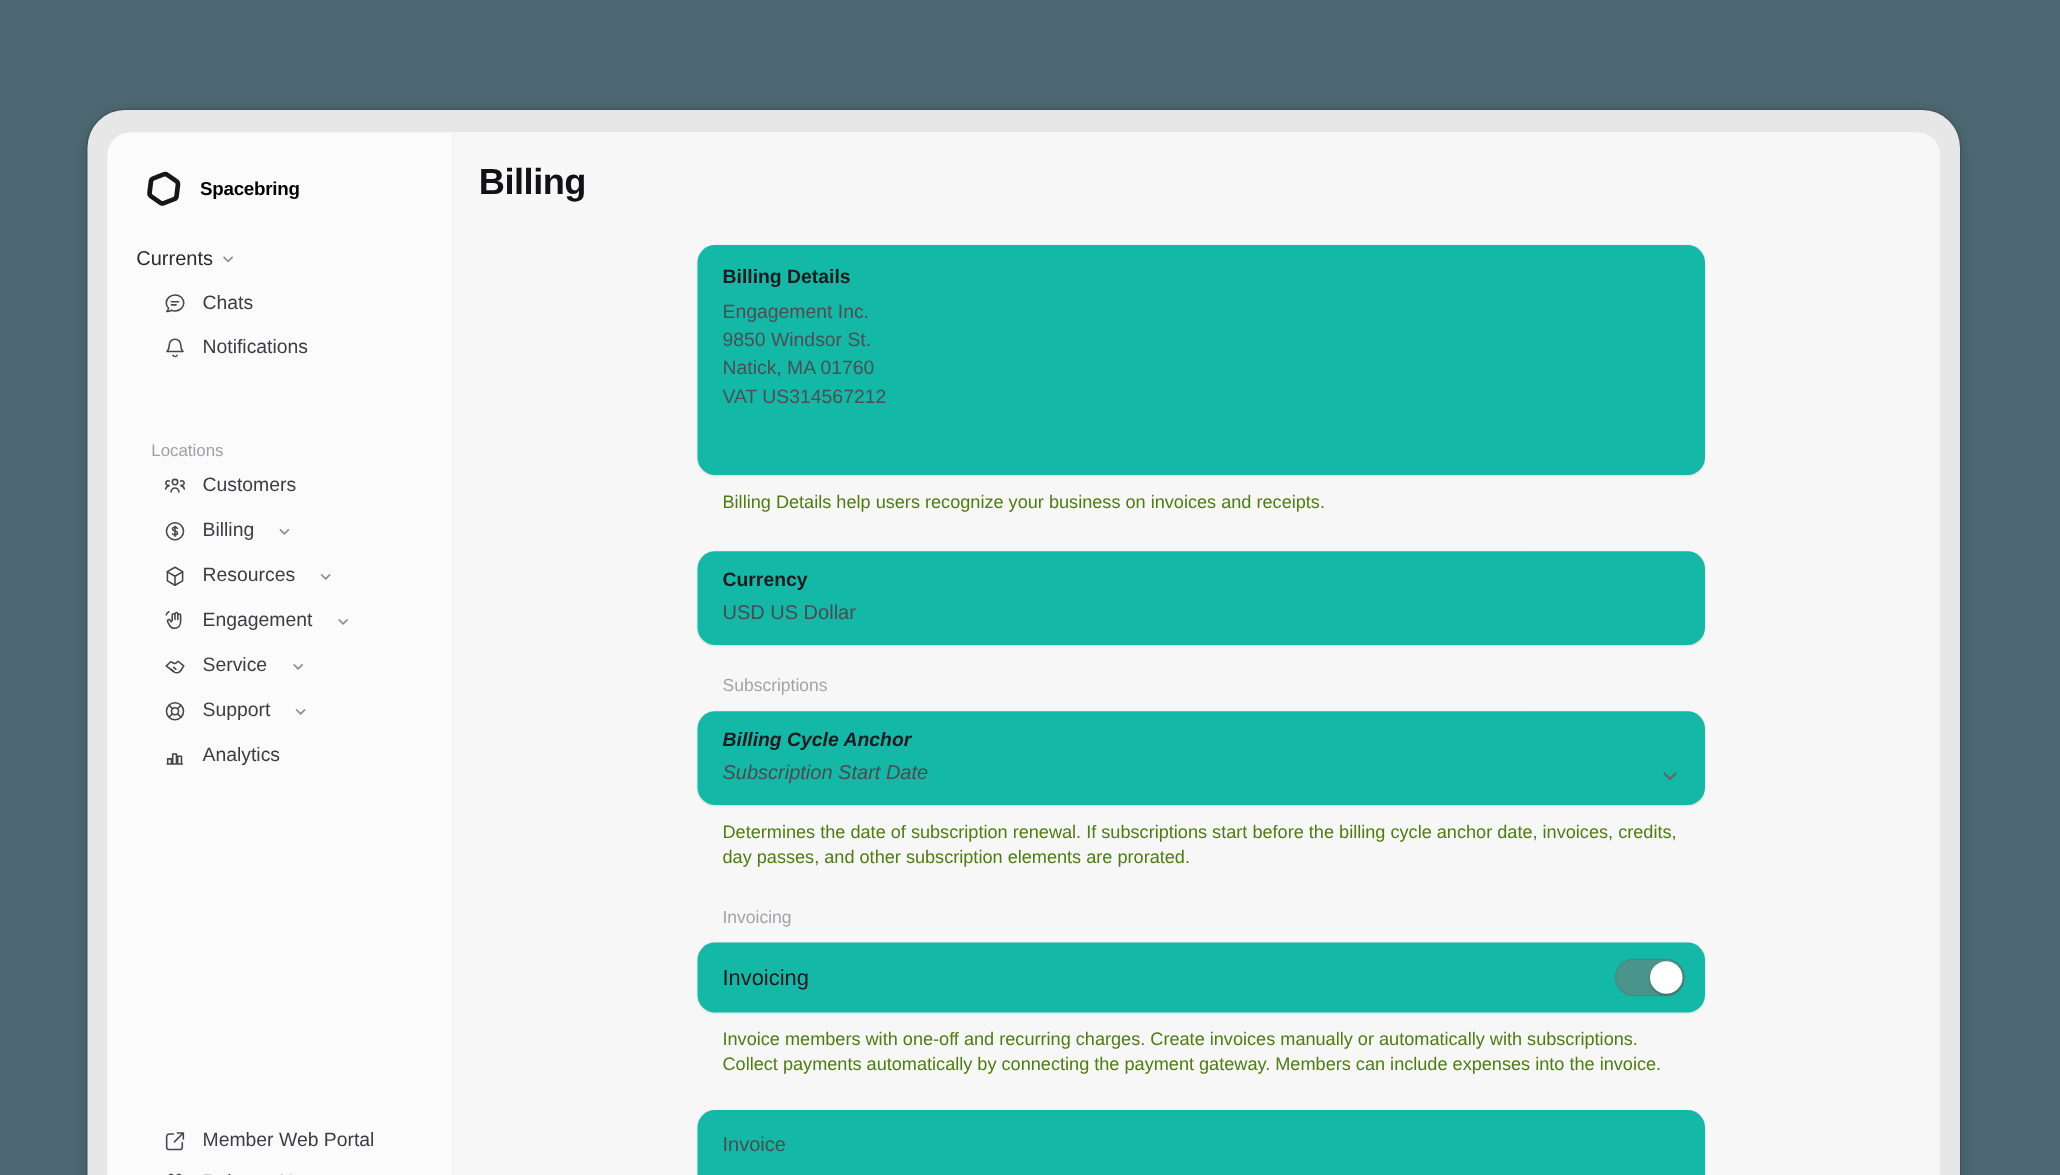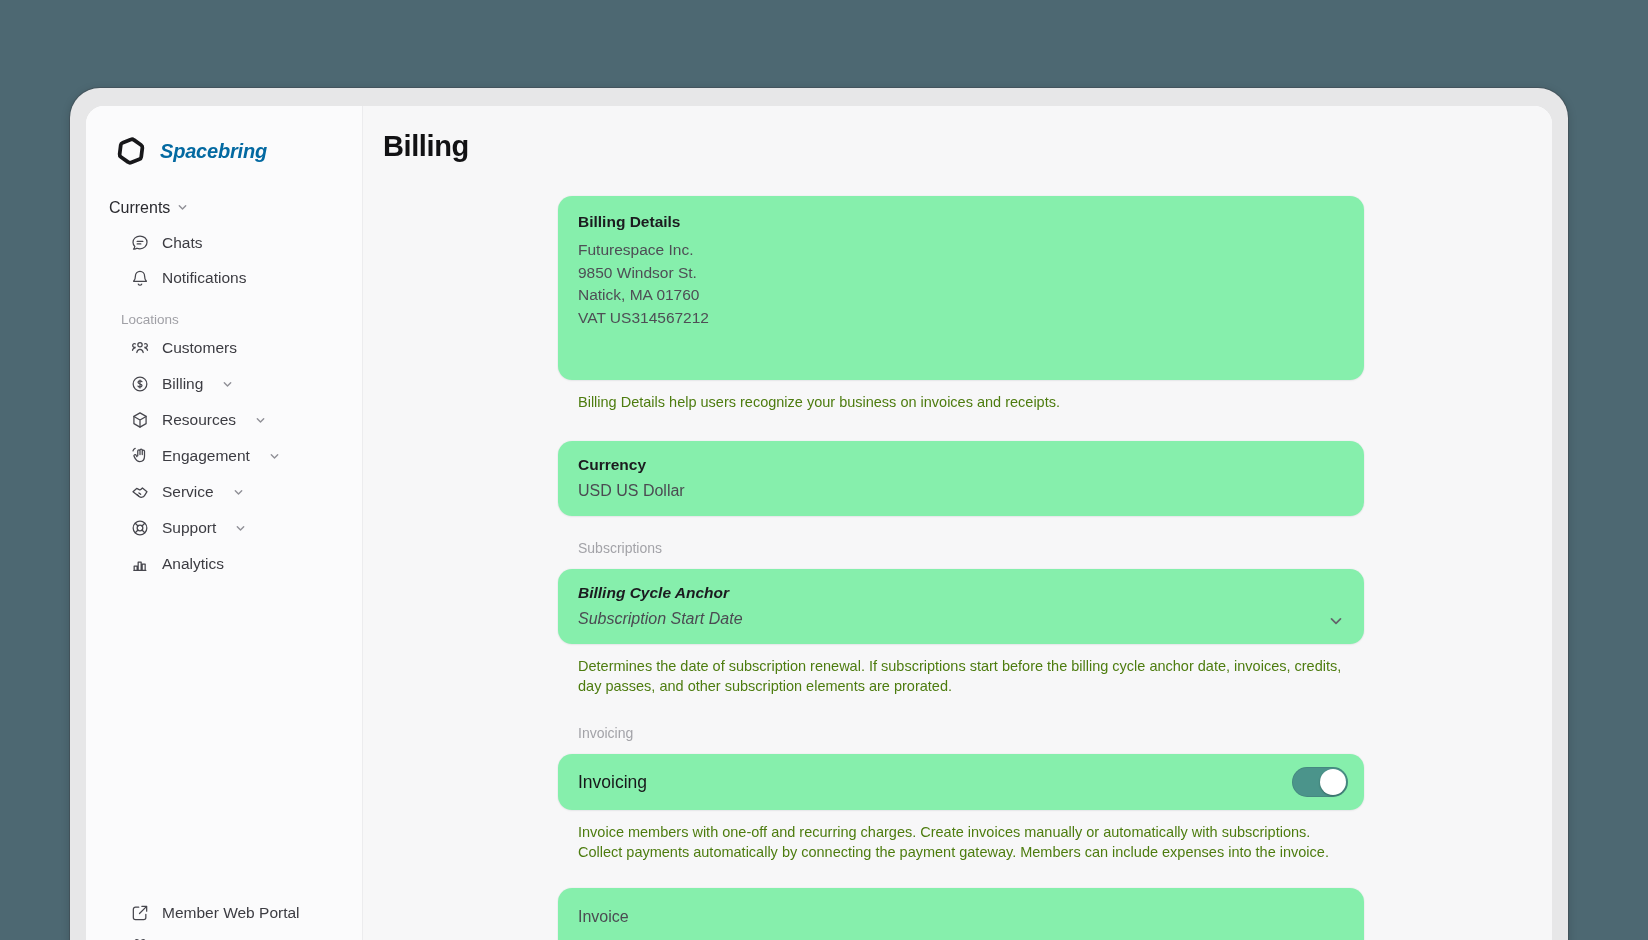--- a/index.html
+++ b/index.html
@@ -9,45 +9,45 @@
 
   .window{position:absolute;left:70px;top:88px;width:1498px;height:880px;
     background:#e7e7e8;border-radius:30px 30px 0 0;
     box-shadow:0 0 0 1px rgba(60,60,66,.35),0 2px 10px rgba(0,0,0,.18);}
   .panel{position:absolute;left:16px;right:16px;top:18px;bottom:0;
     background:#fff;border-radius:18px 18px 0 0;overflow:hidden;display:flex;}
 
   
   .sidebar{width:277px;flex:none;background:#fbfbfc;border-right:1px solid #ececee;position:relative;}
   .brand-row{margin:28px 0 0 30px;height:34px;display:flex;align-items:center;gap:14px;}
-  .brand-name{font-size:20px;font-weight:700;color:#0369a1;letter-spacing:-0.2px;font-style:italic;}
+  .brand-name{font-size:15px;font-weight:700;color:#000000;letter-spacing:-0.2px;}
   .nav{margin-top:22px;}
   .nav-row{height:35px;display:flex;align-items:center;padding-left:23px;cursor:pointer;}
   .nav-row.iconed{padding-left:44px;gap:12px;}
   .nav-row .label{font-size:15.5px;color:#3c3c42;}
   .nav-row.header .label{font-size:16px;color:#2a2a2f;font-weight:500;}
   .loc-spacer{height:13px;}
   .section-label{height:22px;display:flex;align-items:center;padding-left:35px;
-    font-size:13.5px;color:#a0a0a6;}
+    font-size:13.5px;color:#a0a0a6;margin-top:41px;}
   .loc-items .nav-row{height:36px;}
   .chev{margin-left:7px;display:flex;align-items:center;}
   .icon{width:20px;height:20px;flex:none;display:flex;align-items:center;justify-content:center;color:#46464d;}
   .icon svg{width:20px;height:20px;stroke:currentColor;fill:none;
     stroke-width:1.5;stroke-linecap:round;stroke-linejoin:round;}
   .chev svg{width:11px;height:11px;stroke:#8f8f96;fill:none;stroke-width:1.5;stroke-linecap:round;stroke-linejoin:round;}
   .sidebar-footer{position:absolute;left:0;right:0;bottom:6px;}
   .sidebar-footer .nav-row{height:33px;}
 
   
   .main{flex:1;background:#f7f7f8;padding-top:22px;position:relative;overflow:hidden;}
   .page-title{margin:0 0 0 20px;font-size:29px;line-height:36px;font-weight:700;
     color:#121214;letter-spacing:-0.4px;}
   .column{width:806px;margin:32px 0 0 195px;}
 
-  .card{background:#86efac;border-radius:14px;position:relative;
+  .card{background:#14b8a6;border-radius:14px;position:relative;
     box-shadow:0 1px 2px rgba(16,24,40,.05),0 0 0 1px rgba(16,24,40,.025);}
   .card-pad{padding:13px 20px 14px;}
   .card-title{font-size:15.5px;line-height:21px;font-weight:600;color:#1b1b1f;}
   .card-value{font-size:16px;line-height:22px;color:#4b4b52;margin-top:5px;}
   .helper{margin:12px 20px 0;font-size:14.5px;line-height:20px;color:#4d7c0f;max-width:764px;}
   .sec-label{margin:22px 20px 0;font-size:14px;line-height:20px;color:#a3a3a8;}
 
   .card-details{height:184px;padding:15px 20px;}
   .detail-line{font-size:15.5px;line-height:22.5px;color:#4e4e55;}
   .card-details .card-title{margin-bottom:7px;}
@@ -239,21 +239,21 @@
       </div>
     </div>
 
     <div class="main">
       <h1 class="page-title">Billing</h1>
 
       <div class="column">
 
         <div class="card card-details">
           <div class="card-title">Billing Details</div>
-          <div class="detail-line">Futurespace Inc.</div>
+          <div class="detail-line">Engagement Inc.</div>
           <div class="detail-line">9850 Windsor St.</div>
           <div class="detail-line">Natick, MA 01760</div>
           <div class="detail-line">VAT US314567212</div>
         </div>
         <div class="helper">Billing Details help users recognize your business on invoices and receipts.</div>
 
         <div class="card card-pad mt29">
           <div class="card-title">Currency</div>
           <div class="card-value">USD US Dollar</div>
         </div>

